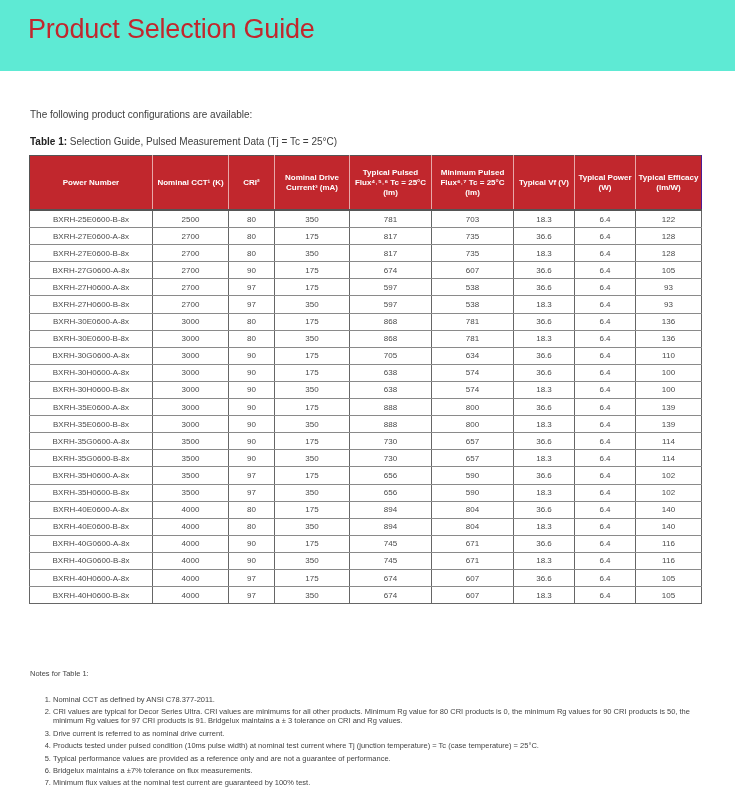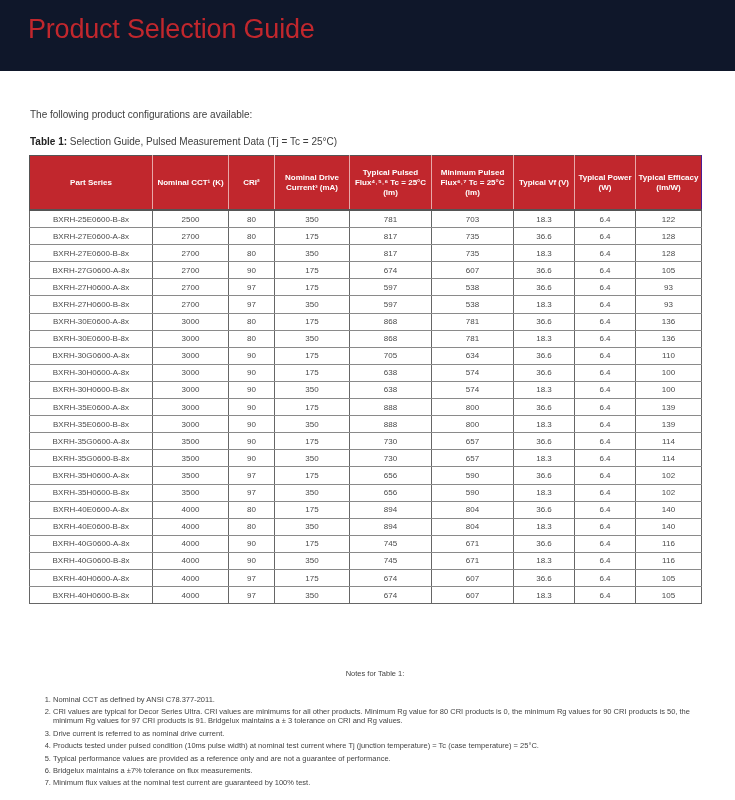--- a/index.html
+++ b/index.html
@@ -2,21 +2,21 @@
 <html><head>
 <meta charset="utf-8">
 <style>
   html, body { margin: 0; padding: 0; }
   body {
     width: 735px; height: 800px; background: #ffffff; overflow: hidden;
     font-family: "Liberation Sans", sans-serif; color: #3a3a3a; position: relative;
   }
   .banner {
     position: absolute; left: 0; top: 0; width: 735px; height: 71px;
-    background: #0f172a;
+    background: #5eead4;
   }
   .banner h1 {
     position: absolute; left: 28px; top: 14px; margin: 0;
     font-family: "Liberation Sans", sans-serif; font-weight: normal;
     font-size: 27px; color: #c1272d; letter-spacing: -0.2px;
   }
   .intro {
     position: absolute; left: 30px; top: 109px; font-size: 10px; color: #3e3e3e;
   }
   .caption {
@@ -39,21 +39,21 @@
   table.sel td {
     height: 16.1px; padding: 0; text-align: center; vertical-align: middle;
     color: #4a4a4a; font-size: 8px;
     border-left: 1px solid #666; border-right: 1px solid #666;
     border-bottom: 1.5px solid #8a8a8a;
   }
   table.sel tr:last-child td { border-bottom: 1.5px solid #666; }
   .notes {
     position: absolute; left: 30px; top: 669px; font-size: 7.5px; color: #444; width: 690px;
   }
-  .notes .title { margin-bottom: 17px; text-align: center; }
+  .notes .title { margin-bottom: 17px; }
   .notes ol { margin: 11px; padding-left: 12px; }
   .notes li { margin-bottom: 3.4px; line-height: 9px; }
 </style>
 </head>
 <body>
 
 <div class="banner">
   <h1>Product Selection Guide</h1>
 </div>
 
@@ -71,21 +71,21 @@
       <col style="width:46px">
     <col style="width:75px">
       <col style="width:82px">
       <col style="width:82px">
     <col style="width:61px">
       <col style="width:61px">
       <col style="width:66px">
   </colgroup>
   <thead>
     <tr>
-      <th>Part Series</th>
+      <th>Power Number</th>
       <th>Nominal CCT¹ (K)</th>
       <th>CRI²</th>
       <th>Nominal Drive Current³ (mA)</th>
       <th>Typical Pulsed Flux⁴˒⁵˒⁶ Tc = 25°C (lm)</th>
       <th>Minimum Pulsed Flux⁶˒⁷ Tc = 25°C (lm)</th>
       <th>Typical Vf (V)</th>
       <th>Typical Power (W)</th>
       <th>Typical Efficacy (lm/W)</th>
     </tr>
   </thead>

